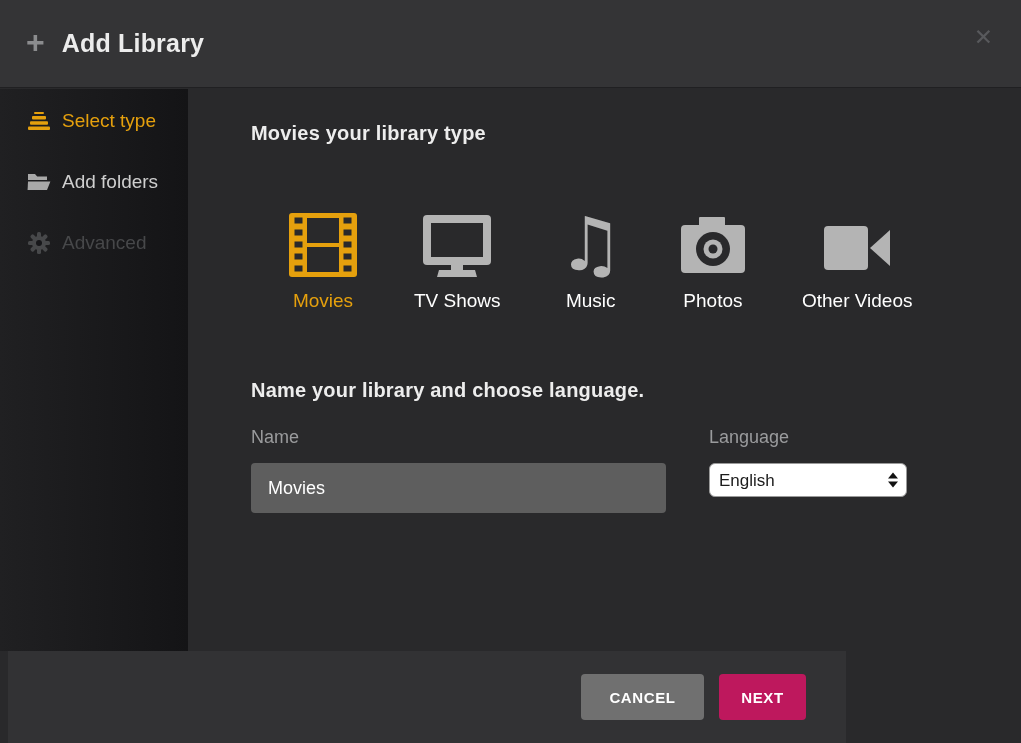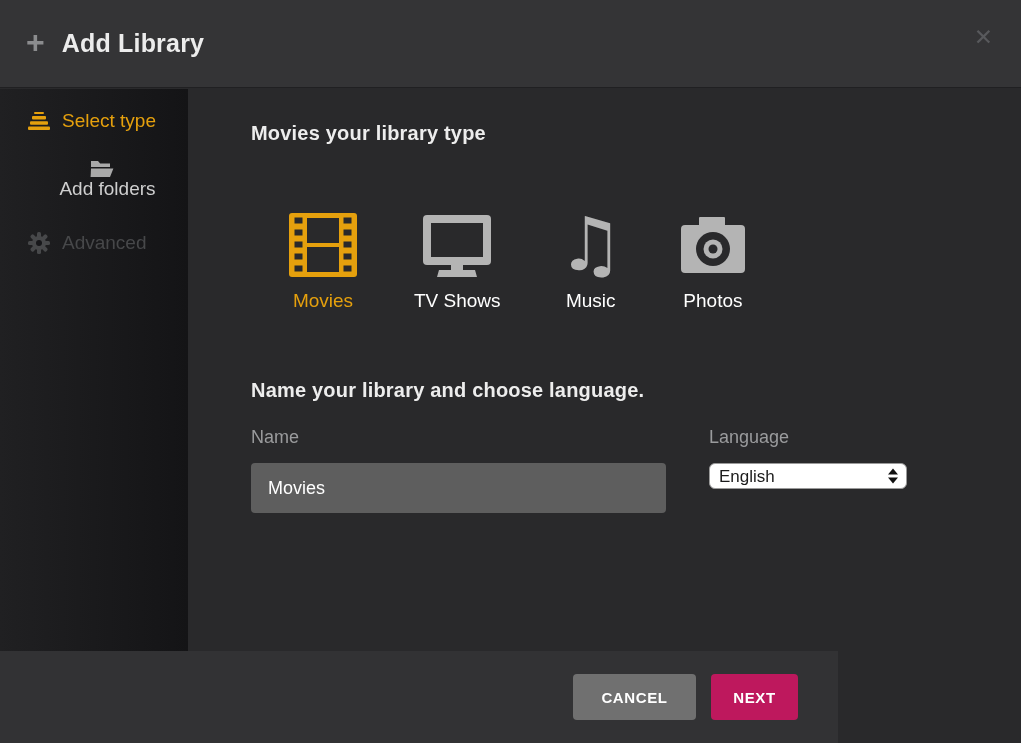--- a/index.html
+++ b/index.html
@@ -37,21 +37,21 @@
     padding-top: 10px;
   }
   .side-item {
     display: flex; align-items: center;
     height: 44px; margin-bottom: 17px;
     padding-left: 27px; cursor: pointer;
     font-size: 19px;
   }
   .side-item .side-icon { width: 24px; margin-right: 11px; display: flex; align-items: center; justify-content: center; }
   .side-item.active { color: #e5a00d; }
-  .side-item.normal { color: #cfcfcf; flex-direction: column; }
+  .side-item.normal { color: #cfcfcf; }
   .side-item.disabled { color: #47484a; cursor: default; }
 
   
   .main {
     position: absolute; left: 223px; top: 89px; right: 0; bottom: 92px;
     background: #29292b;
     padding: 33px 0 0 28px;
   }
   .section-heading { font-size: 20px; font-weight: 600; color: #ededed; letter-spacing: 0.2px; }
 
@@ -73,21 +73,21 @@
   .name-input {
     width: 415px; height: 50px;
     background: #5e5e5e; border: none; border-radius: 4px;
     color: #ffffff; font-size: 18px; padding: 0 17px;
     font-family: "Liberation Sans", sans-serif;
     outline: none; display: block;
   }
   .lang-col { width: 198px; }
   .select-wrap { position: relative; width: 198px; }
   .language-select {
-    width: 198px; height: 26px;
+    width: 198px; height: 34px;
     background: #ffffff; color: #1c1c1c;
     border: 1px solid #9a9a9a; border-radius: 6px;
     font-size: 17px; padding: 0 28px 0 9px;
     font-family: "Liberation Sans", sans-serif;
     -webkit-appearance: none; appearance: none; outline: none;
     cursor: pointer;
   }
   .stepper {
     position: absolute; right: 9px; top: 50%; transform: translateY(-50%);
     display: flex; flex-direction: column; gap: 3px; pointer-events: none;
@@ -98,21 +98,21 @@
     border-bottom: 6px solid #111;
   }
   .stepper .down {
     width: 0; height: 0;
     border-left: 5px solid transparent; border-right: 5px solid transparent;
     border-top: 6px solid #111;
   }
 
   
   .footer {
-    position: absolute; left: 0; bottom: 0; width: 838px; height: 92px;
+    position: absolute; left: 8px; bottom: 0; width: 838px; height: 92px;
     background: #323234;
     display: flex; align-items: center; justify-content: flex-end;
     padding-right: 40px; gap: 15px;
   }
   .btn {
     height: 46px; border: none; border-radius: 4px;
     color: #ffffff; font-size: 15px; font-weight: bold;
     letter-spacing: 0.6px; cursor: pointer;
     font-family: "Liberation Sans", sans-serif;
     display: flex; align-items: center; justify-content: center;
@@ -225,20 +225,29 @@
           <rect x="18" y="0" width="26" height="12" rx="1" fill="#b4b4b4"></rect>
           <rect x="0" y="8" width="64" height="48" rx="4" fill="#b4b4b4"></rect>
           <circle cx="32" cy="32" r="17" fill="#29292b"></circle>
           <circle cx="32" cy="32" r="9.5" fill="#b4b4b4"></circle>
           <circle cx="32" cy="32" r="4.5" fill="#29292b"></circle>
         </svg>
       </span>
       <span class="type-label">Photos</span>
     </div>
 
+    <div class="type-tile">
+      <span class="type-icon">
+        <svg width="66" height="58" viewBox="0 0 66 58">
+          <rect x="0" y="7" width="44" height="44" rx="4" fill="#b4b4b4"></rect>
+          <path d="M46 29 L66 11 V47 Z" fill="#b4b4b4"></path>
+        </svg>
+      </span>
+      <span class="type-label">Other Videos</span>
+    </div>
 
   </div>
 
   <div class="section-heading name-heading">Name your library and choose language.</div>
 
   <div class="form-row">
 
     <div class="name-col">
       <div class="field-label">Name</div>
       <input class="name-input" type="text" value="Movies" style="">

